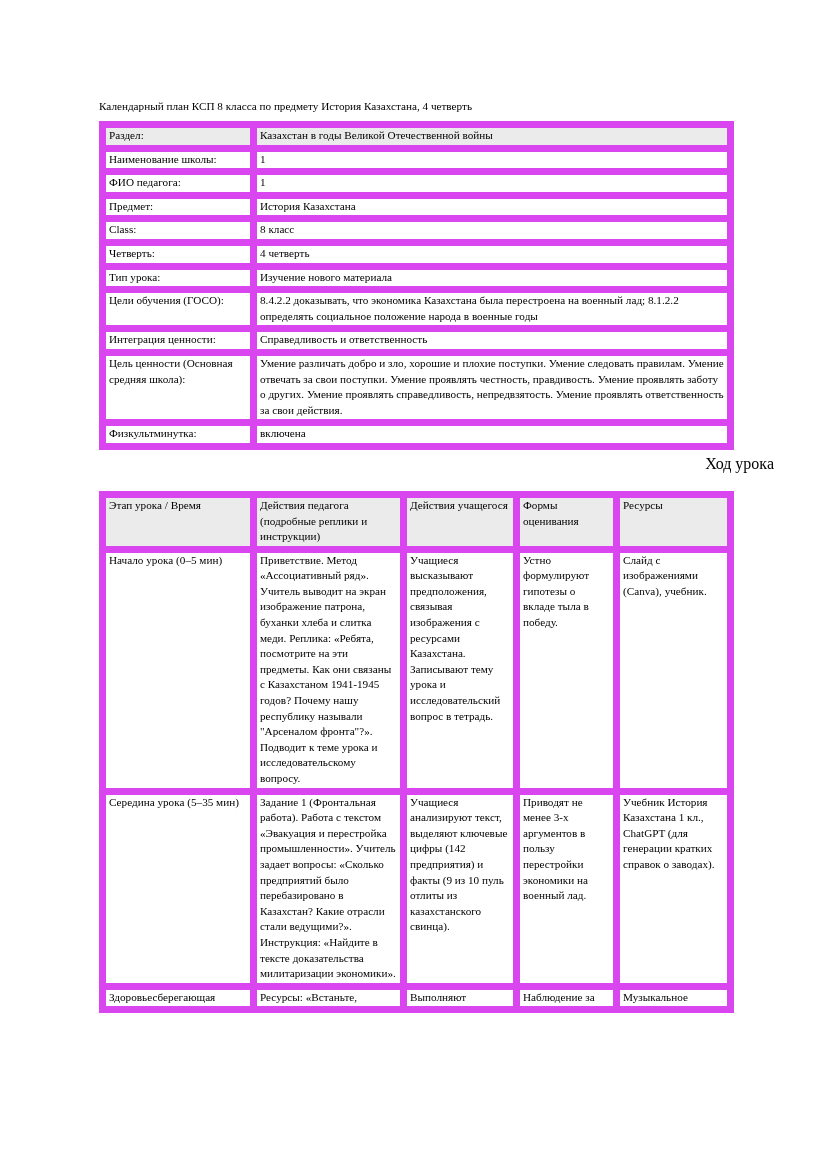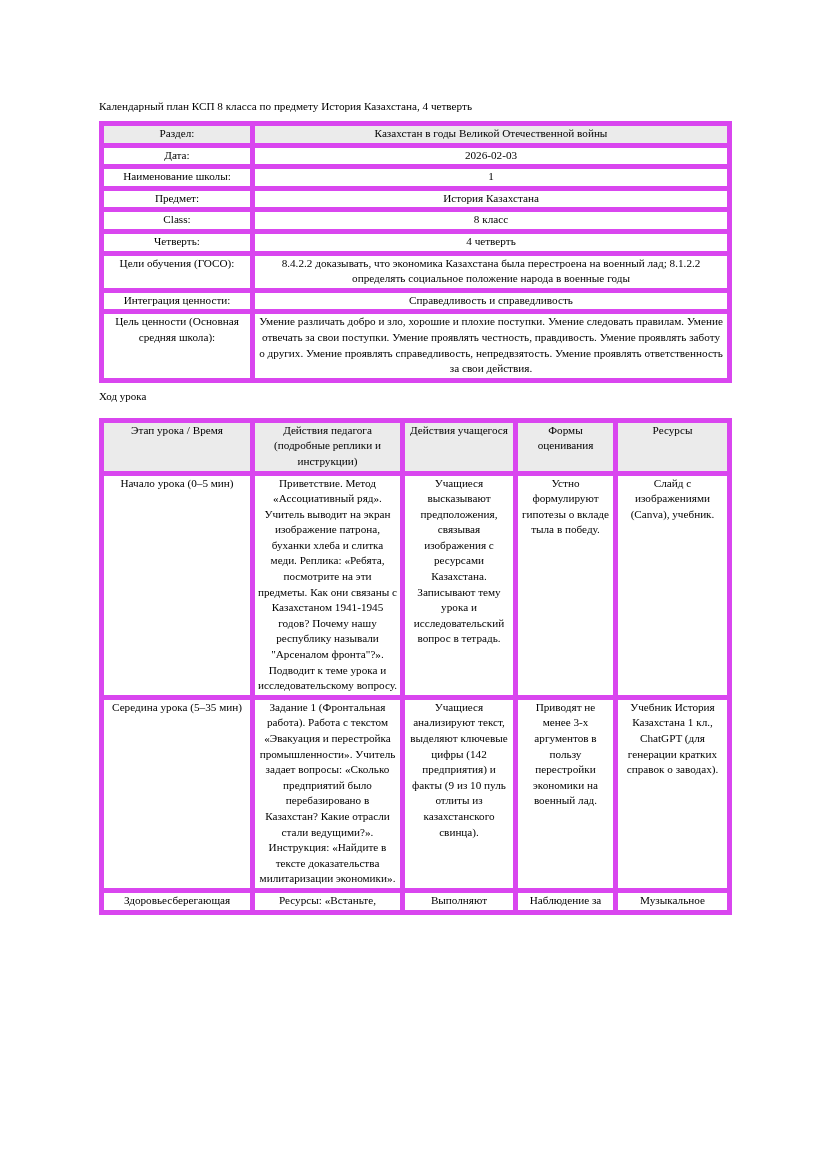--- a/index.html
+++ b/index.html
@@ -34,96 +34,105 @@
   }
   table.kspt {
     border-collapse: collapse;
     width: 628px;
     table-layout: fixed;
     font-size: 11.2px;
     line-height: 15.6px;
   }
   table.kspt td,
   table.kspt th {
-    border: 5px solid #d946ef;
+    border: 7px solid #d946ef;
     padding: 0px 3px 1px 3px;
     vertical-align: top;
-    text-align: center;
+    text-align: left;
     font-weight: normal;
     word-wrap: break-word;
     overflow-wrap: break-word;
     hyphens: none;
   }
   .shaded {
     background: #ebebeb;
   }
   
   table.info col.c1 { width: 151px; }
   table.info col.c2 { width: 477px; }
   
   table.flow col.f1 { width: 151px; }
   table.flow col.f2 { width: 150px; }
   table.flow col.f3 { width: 113px; }
   table.flow col.f4 { width: 100px; }
   table.flow col.f5 { width: 114px; }
 
   .section-label {
-    font-size: 11px;
+    font-size: 16px;
     line-height: 15px;
-    margin: 6px 0 14px 0;
+    margin: 6px 0 20px 0;
+    text-align: right;
   }
 </style>
 </head>
 <body>
 
 <div class="page">
 
   <div class="doc-title">Календарный план КСП 8 класса по предмету История Казахстана, 4 четверть</div>
 
   <table class="kspt info">
     <colgroup>
       <col class="c1">
         <col class="c2">
     </colgroup>
     <tbody id="info-body">
         <tr>
           <td class="shaded">Раздел:</td>
           <td class="shaded">Казахстан в годы Великой Отечественной войны</td>
         </tr>
         <tr>
-          <td>Дата:</td>
-          <td>2026-02-03</td>
+          <td>Наименование школы:</td>
+          <td>1</td>
         </tr>
         <tr>
-          <td>Наименование школы:</td>
+          <td>ФИО педагога:</td>
           <td>1</td>
         </tr>
         <tr>
           <td>Предмет:</td>
           <td>История Казахстана</td>
         </tr>
         <tr>
           <td>Class:</td>
           <td>8 класс</td>
         </tr>
         <tr>
           <td>Четверть:</td>
           <td>4 четверть</td>
         </tr>
         <tr>
+          <td>Тип урока:</td>
+          <td>Изучение нового материала</td>
+        </tr>
+        <tr>
           <td>Цели обучения (ГОСО):</td>
           <td>8.4.2.2 доказывать, что экономика Казахстана была перестроена на военный лад; 8.1.2.2 определять социальное положение народа в военные годы</td>
         </tr>
         <tr>
           <td>Интеграция ценности:</td>
-          <td>Справедливость и справедливость</td>
+          <td>Справедливость и ответственность</td>
         </tr>
         <tr>
           <td>Цель ценности (Основная средняя школа):</td>
           <td>Умение различать добро и зло, хорошие и плохие поступки. Умение следовать правилам. Умение отвечать за свои поступки. Умение проявлять честность, правдивость. Умение проявлять заботу о других. Умение проявлять справедливость, непредвзятость. Умение проявлять ответственность за свои действия.</td>
+        </tr>
+        <tr>
+          <td>Физкультминутка:</td>
+          <td>включена</td>
         </tr>
       </tbody>
   </table>
 
   <div class="section-label">Ход урока</div>
 
   <table class="kspt flow">
     <colgroup>
       <col class="f1">
         <col class="f2">

